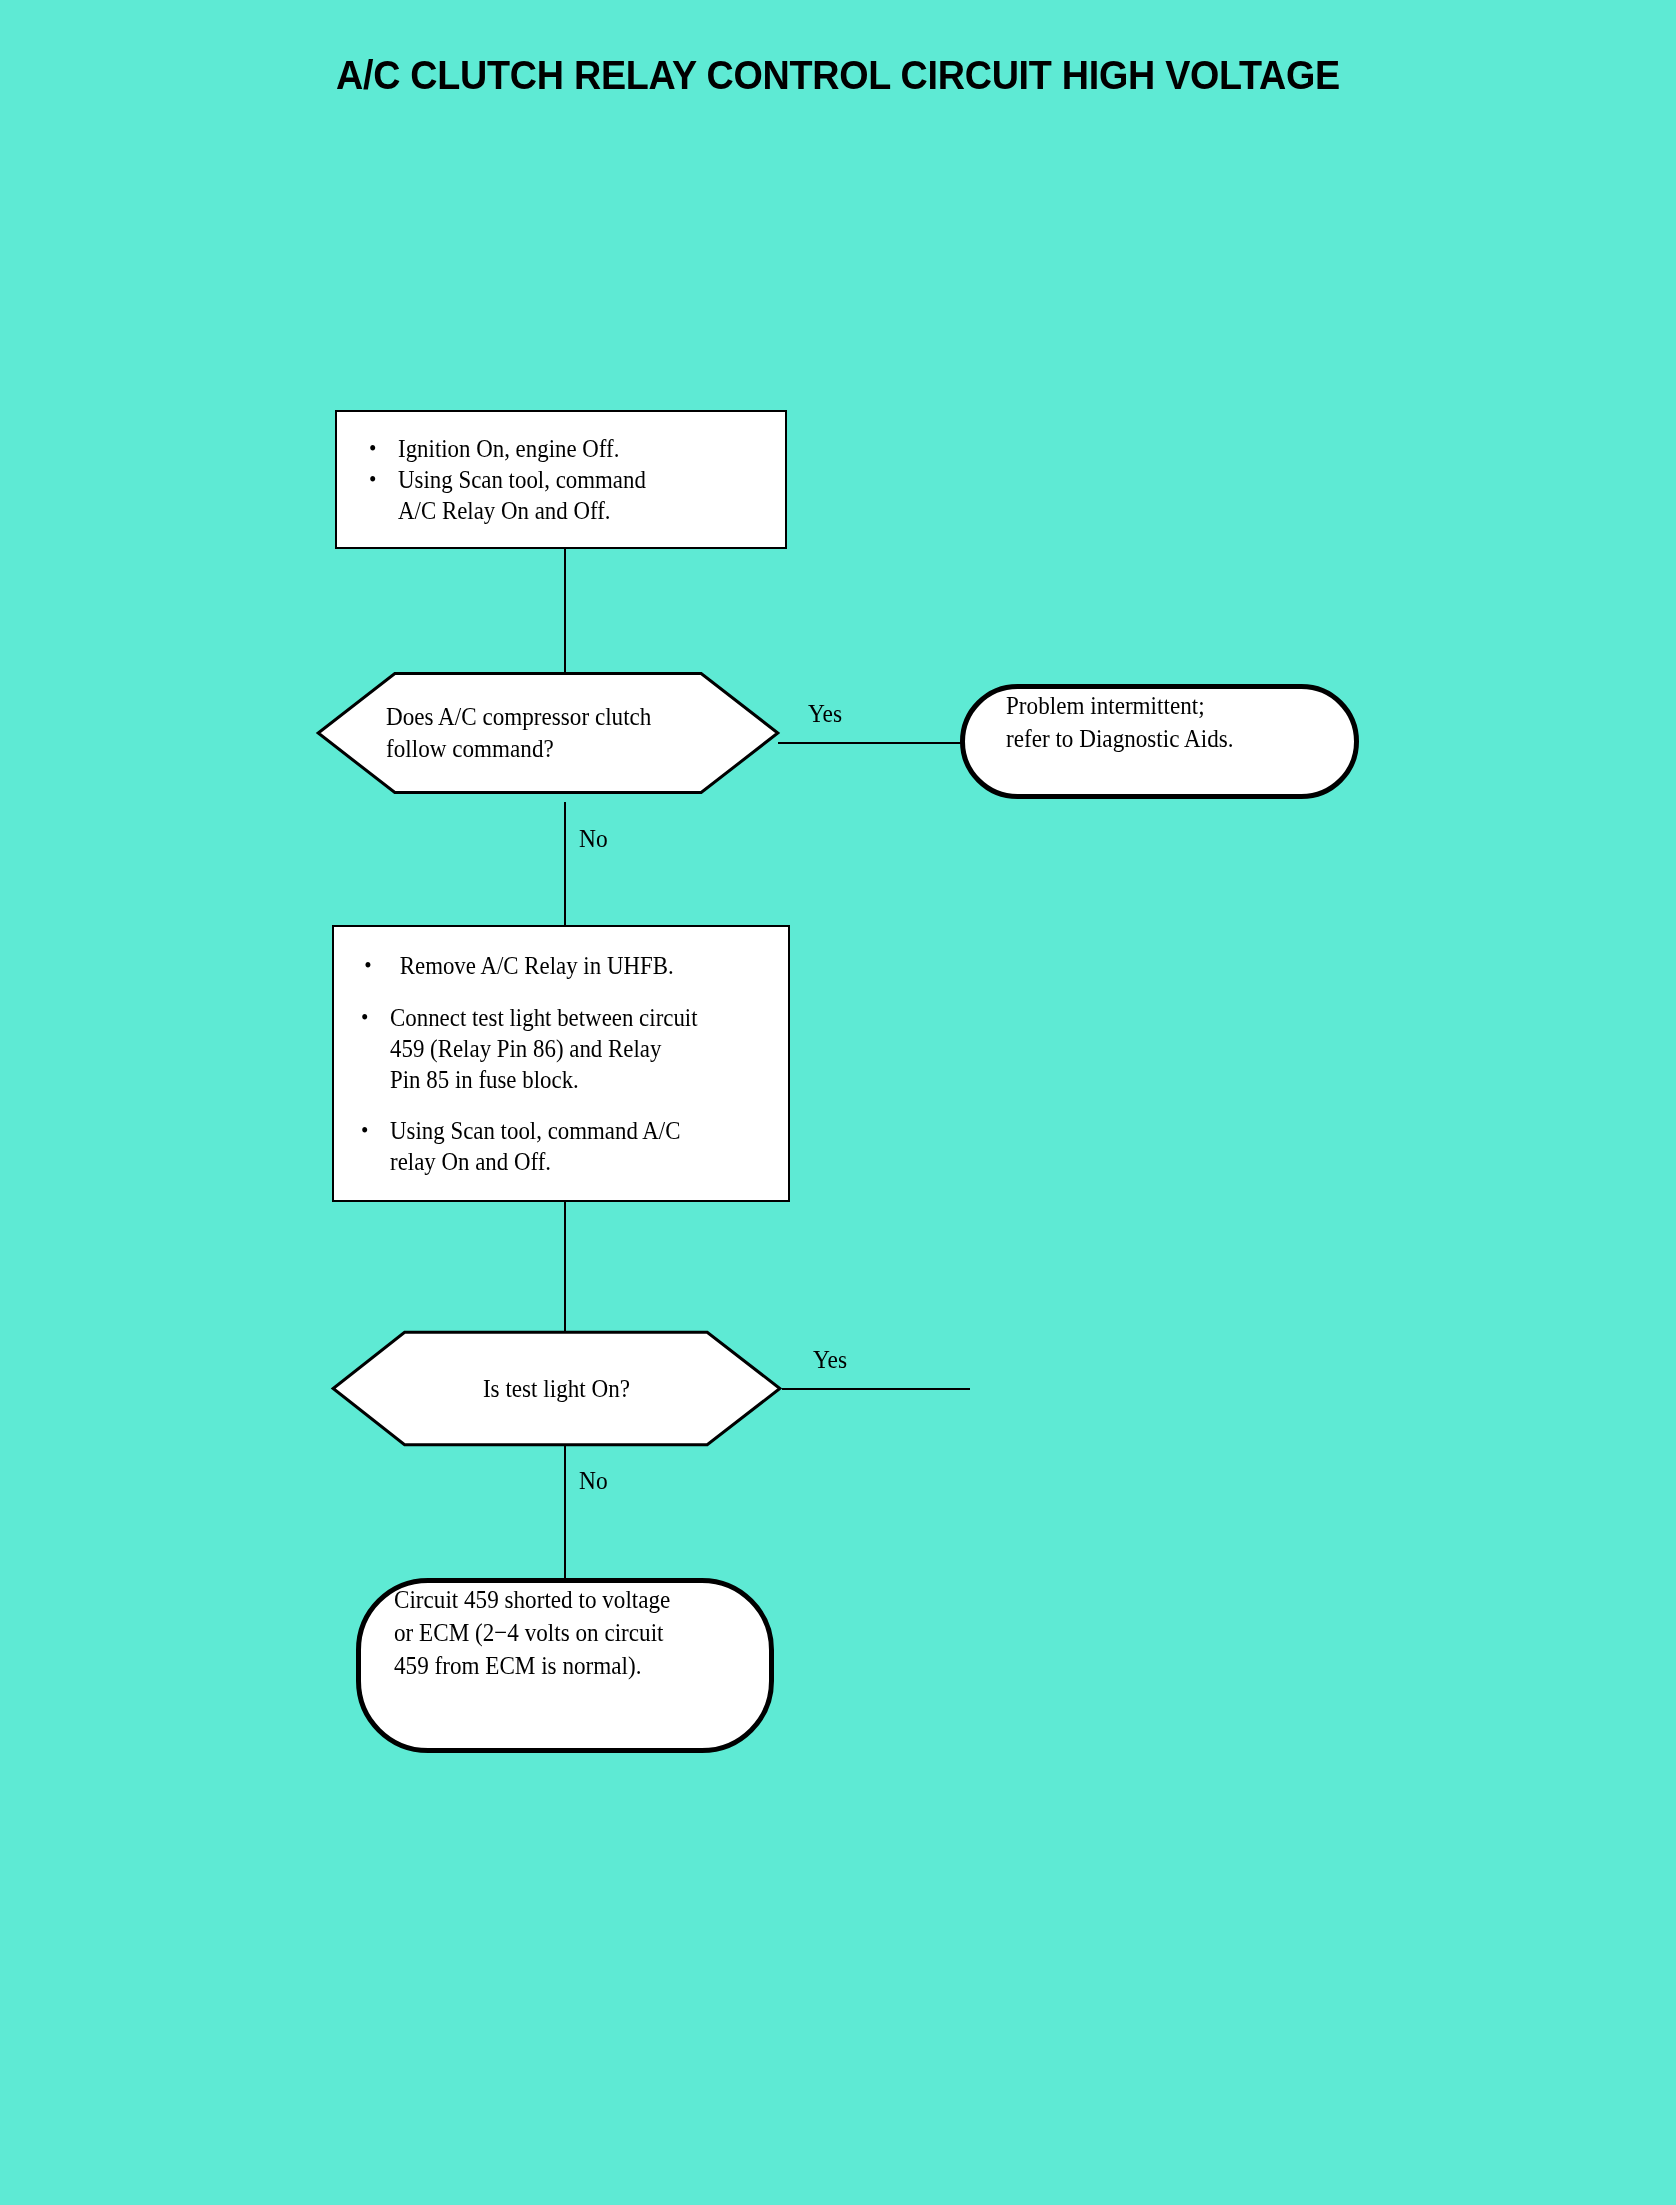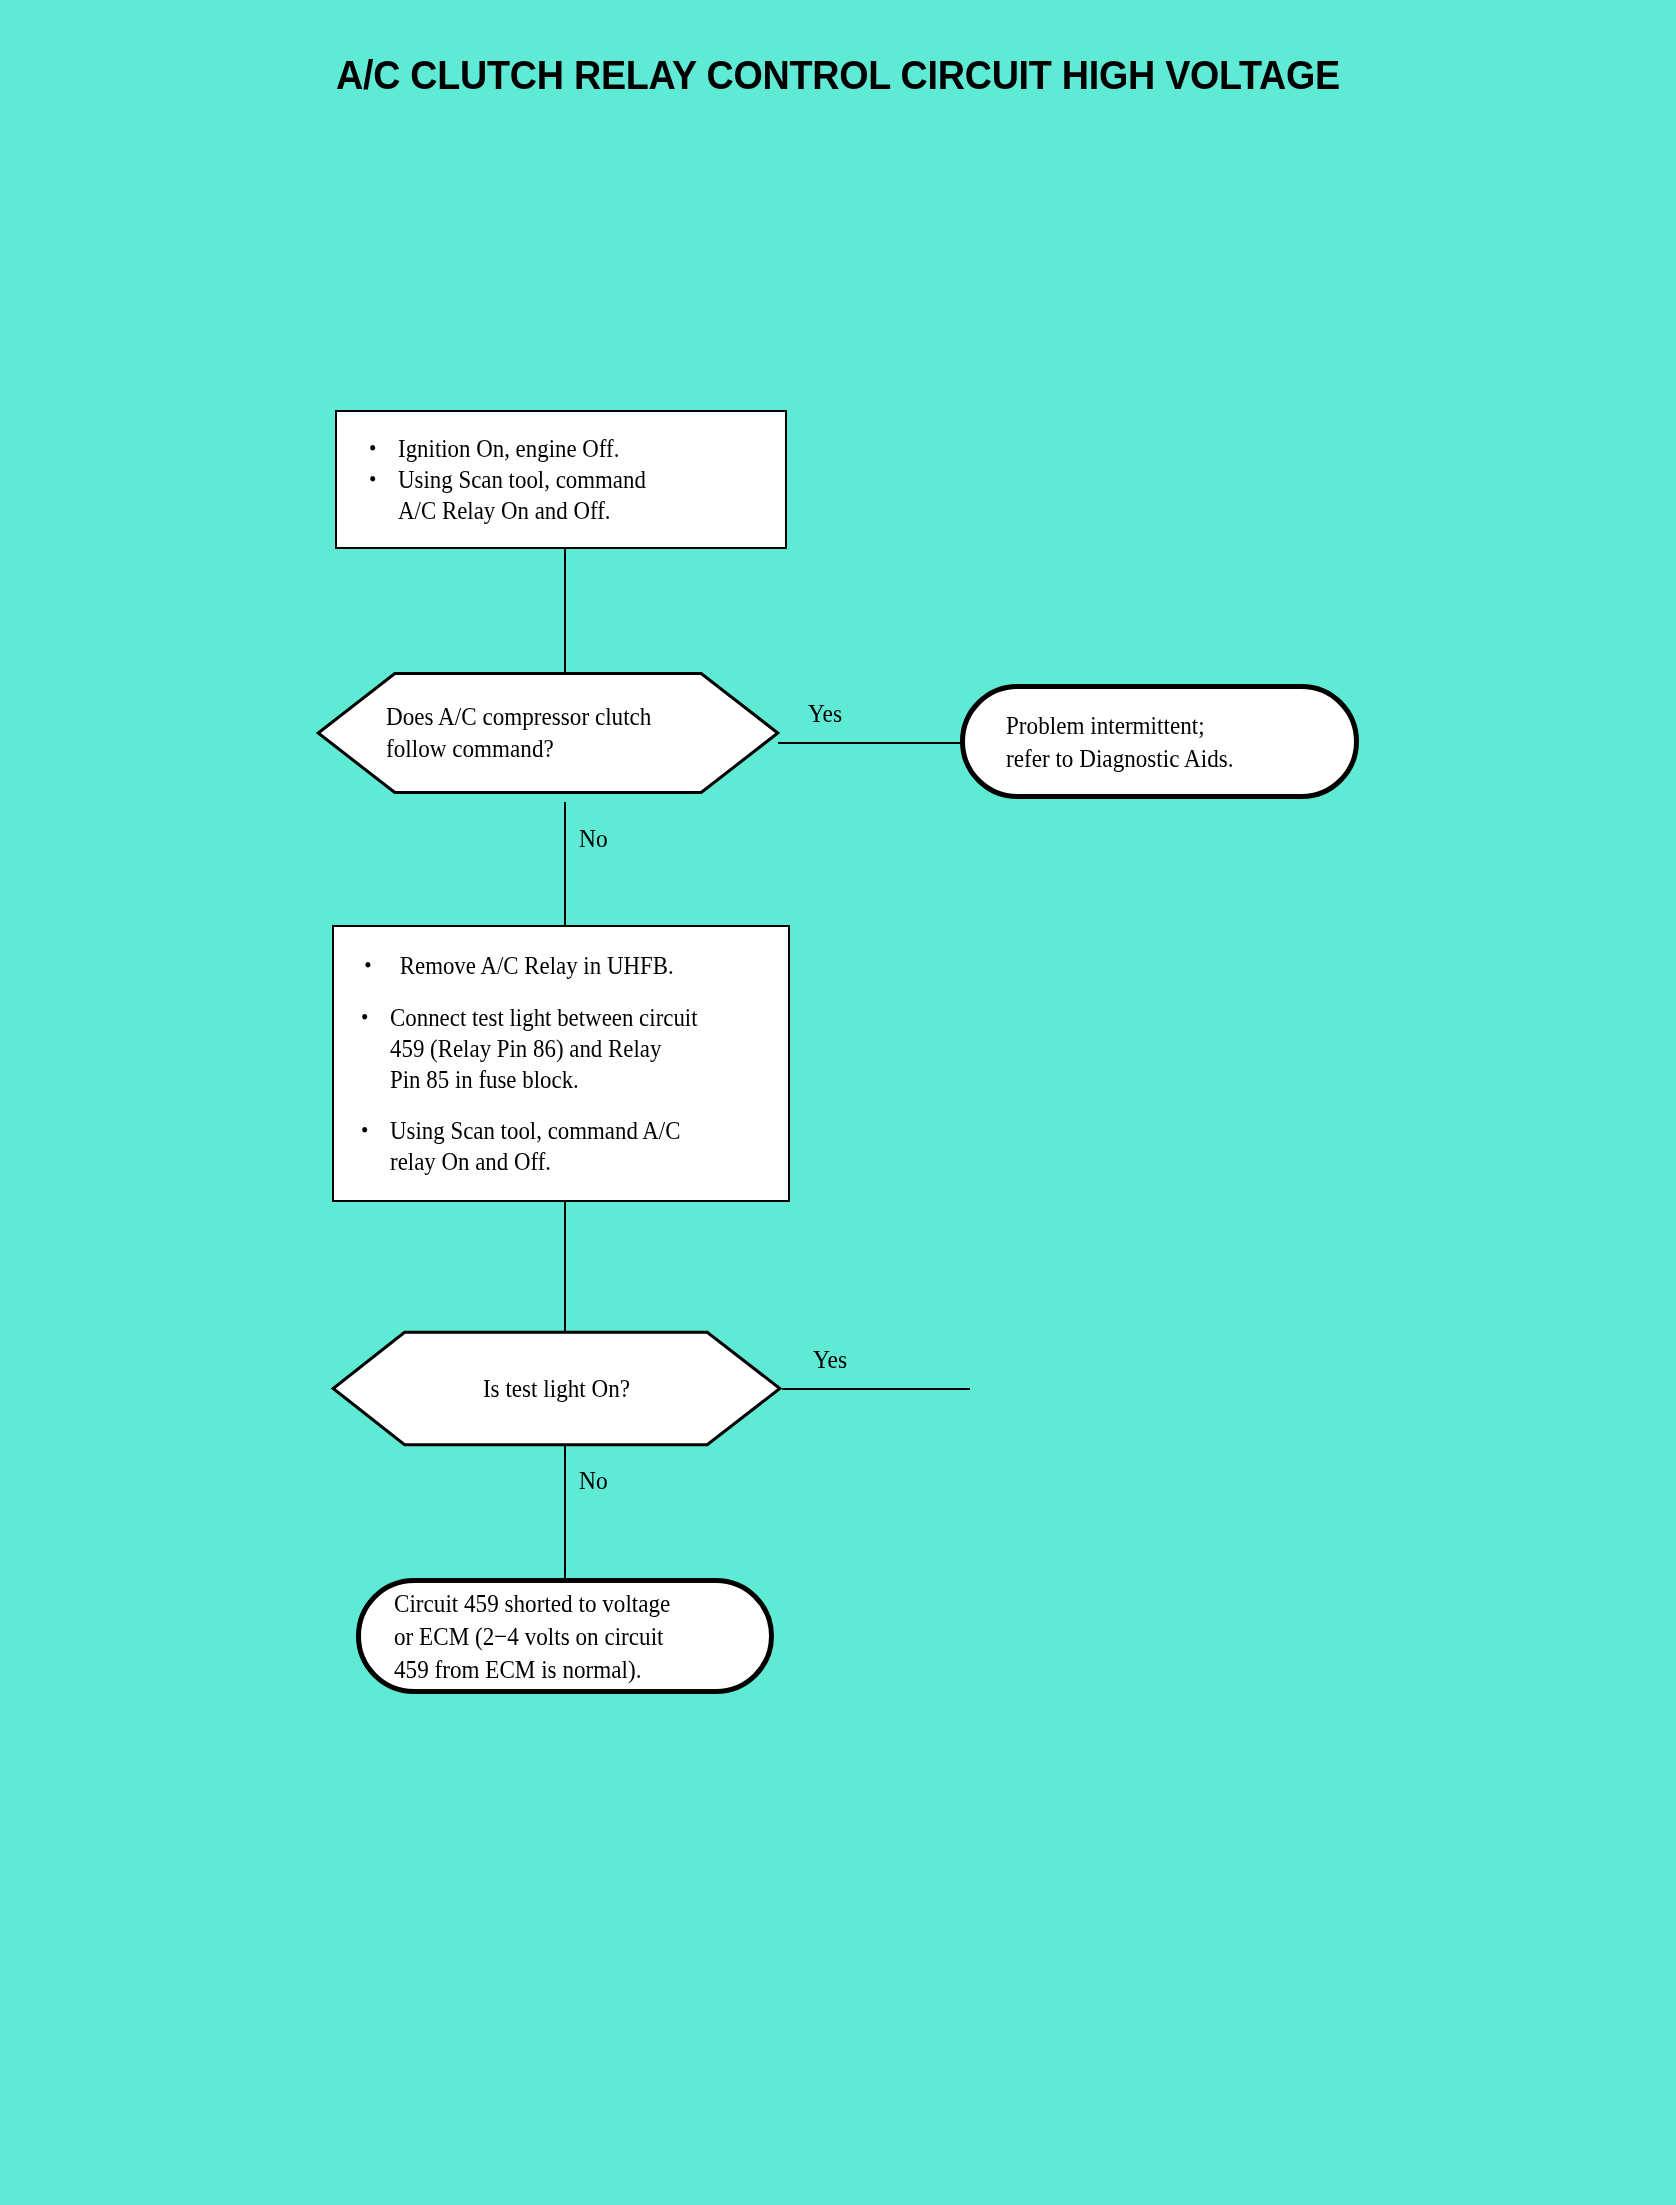--- a/index.html
+++ b/index.html
@@ -110,21 +110,21 @@
   .hex-label.centered {
     transform-origin: center center;
     text-align: center;
   }
 
   
   .pill {
     border: 5.5px solid #000000;
     background: #ffffff;
     display: flex;
-    align-items: center;
+    align-items: flex-start;
     box-sizing: border-box;
   }
   .pill .pill-text {
     font-size: 26px;
     line-height: 33px;
     transform: scaleX(0.89);
     transform-origin: left center;
     white-space: pre-line;
   }
   .pill.center-text { justify-content: center; }
@@ -231,20 +231,20 @@
       <polygon points="120,2 620,2 740,95 620,188 120,188 2,95" fill="#ffffff" stroke="#000000" stroke-width="5" stroke-linejoin="miter"></polygon>
     </svg>
     <div class="hex-label centered" style="left:0px; top:42px; width:451px;">Is test light On?</div>
   </div>
 
   <div class="edge-label" style="left:813px; top:1345px;">Yes</div>
 
   <div class="edge-label" style="left:579px; top:1466px;">No</div>
 
 
-  <div class="node pill" style="left:356px; top:1578px; width:418px; height:116px; border-radius:72px; padding-left:33px; padding-right:24px;">
+  <div class="node pill" style="left:356px; top:1578px; width:418px; height:175px; border-radius:72px; padding-left:33px; padding-right:24px;">
     <span class="pill-text">Circuit 459 shorted to voltage
 or ECM (2−4 volts on circuit
 459 from ECM is normal).</span>
   </div>
 
 </div>
 
 
 </body></html>

